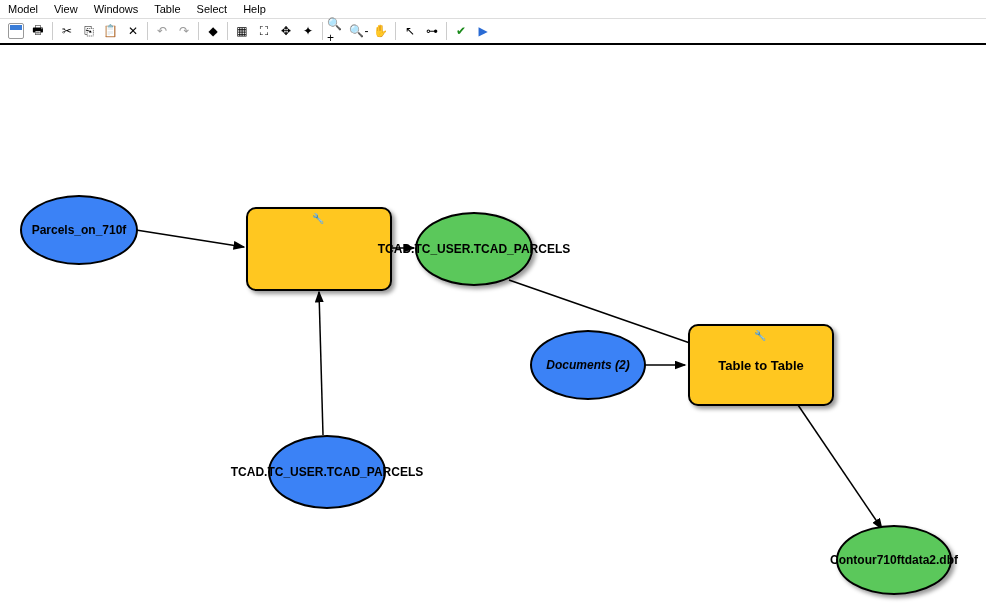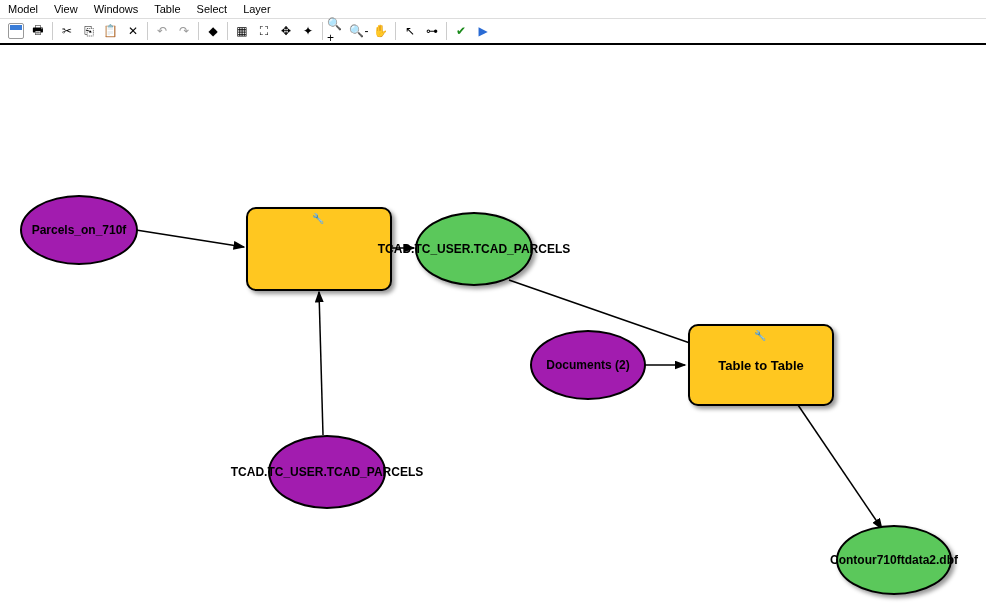--- a/index.html
+++ b/index.html
@@ -4,39 +4,39 @@
 <style>
   * { box-sizing: border-box; margin: 0; padding: 0; }
   body { font-family: Tahoma, Arial, sans-serif; font-size: 11px; background: #fff; width: 986px; height: 609px; overflow: hidden; }
   .menubar { display: flex; gap: 16px; padding: 3px 8px; background: #fff; border-bottom: 1px solid #ddd; }
   .menubar span { cursor: default; }
   .toolbar { display: flex; align-items: center; padding: 2px 6px; background: #fff; border-bottom: 2px solid #000; height: 26px; gap: 2px; }
   .tb-btn { width: 20px; height: 20px; display: flex; align-items: center; justify-content: center; cursor: pointer; }
   .tb-sep { width: 1px; height: 18px; background: #ccc; margin: 0 2px; }
   .canvas { position: relative; width: 986px; height: 565px; background: #fff; }
   .node-ellipse { position: absolute; border: 2px solid #000; border-radius: 50%; text-align: center; display: flex; align-items: center; justify-content: center; font-size: 12px; font-weight: bold; padding: 4px; line-height: 1.2; }
-  .node-ellipse.blue { background: #a21caf; }
+  .node-ellipse.blue { background: #3b82f6; }
   .node-ellipse.green { background: #5bc85b; }
   .node-rect { position: absolute; border: 2px solid #000; border-radius: 10px; background: #ffc720; text-align: center; display: flex; align-items: center; justify-content: center; font-size: 13px; font-weight: bold; padding: 6px; }
   .shadow { box-shadow: 3px 3px 4px rgba(0,0,0,0.4); }
   .tool-icon { position: absolute; top: 4px; left: 50%; transform: translateX(-50%); font-size: 10px; color: #555; }
   svg.connectors { position: absolute; top: 0; left: 0; width: 986px; height: 565px; pointer-events: none; }
   .save-icon { width:16px; height:16px; background:#fff; border:1px solid #999; border-radius:2px; position:relative; }
   .save-icon::before { content:""; position:absolute; top:1px; left:1px; right:1px; height:5px; background:#3b7dd8; }
 </style>
 </head>
 <body>
 
 <div class="menubar">
   <span>Model</span>
   <span>View</span>
   <span>Windows</span>
   <span>Table</span>
   <span>Select</span>
-  <span>Layer</span>
+  <span>Help</span>
 </div>
 
 <div class="toolbar" id="toolbar">
     <div class="tb-btn">
       <div class="save-icon"></div>
     </div>
     <div class="tb-btn" style="font-size: 12px;">🖶</div>
     <div class="tb-sep"></div>
     <div class="tb-btn" style="font-size: 12px;">✂</div>
     <div class="tb-btn" style="font-size: 12px;">⎘</div>
@@ -95,21 +95,21 @@
   </div>
 
   <div class="node-ellipse green shadow" style="left:415px; top:167px; width:118px; height:74px;">
     <span>TCAD.TC_USER.TCAD_PARCELS</span>
   </div>
 
   <div class="node-ellipse blue" style="left:268px; top:390px; width:118px; height:74px;">
     <span>TCAD.TC_USER.TCAD_PARCELS</span>
   </div>
 
-  <div class="node-ellipse blue" style="left:530px; top:285px; width:116px; height:70px;">
+  <div class="node-ellipse blue" style="left:530px; top:285px; width:116px; height:70px;font-style:italic;">
     <span>Documents (2)</span>
   </div>
 
   <div class="node-rect shadow" style="left:688px; top:279px; width:146px; height:82px;">
     <span class="tool-icon">🔧</span>
     <span>Table to Table</span>
   </div>
 
   <div class="node-ellipse green shadow" style="left:836px; top:480px; width:116px; height:70px;">
     <span>Contour710ftdata2.dbf</span>

